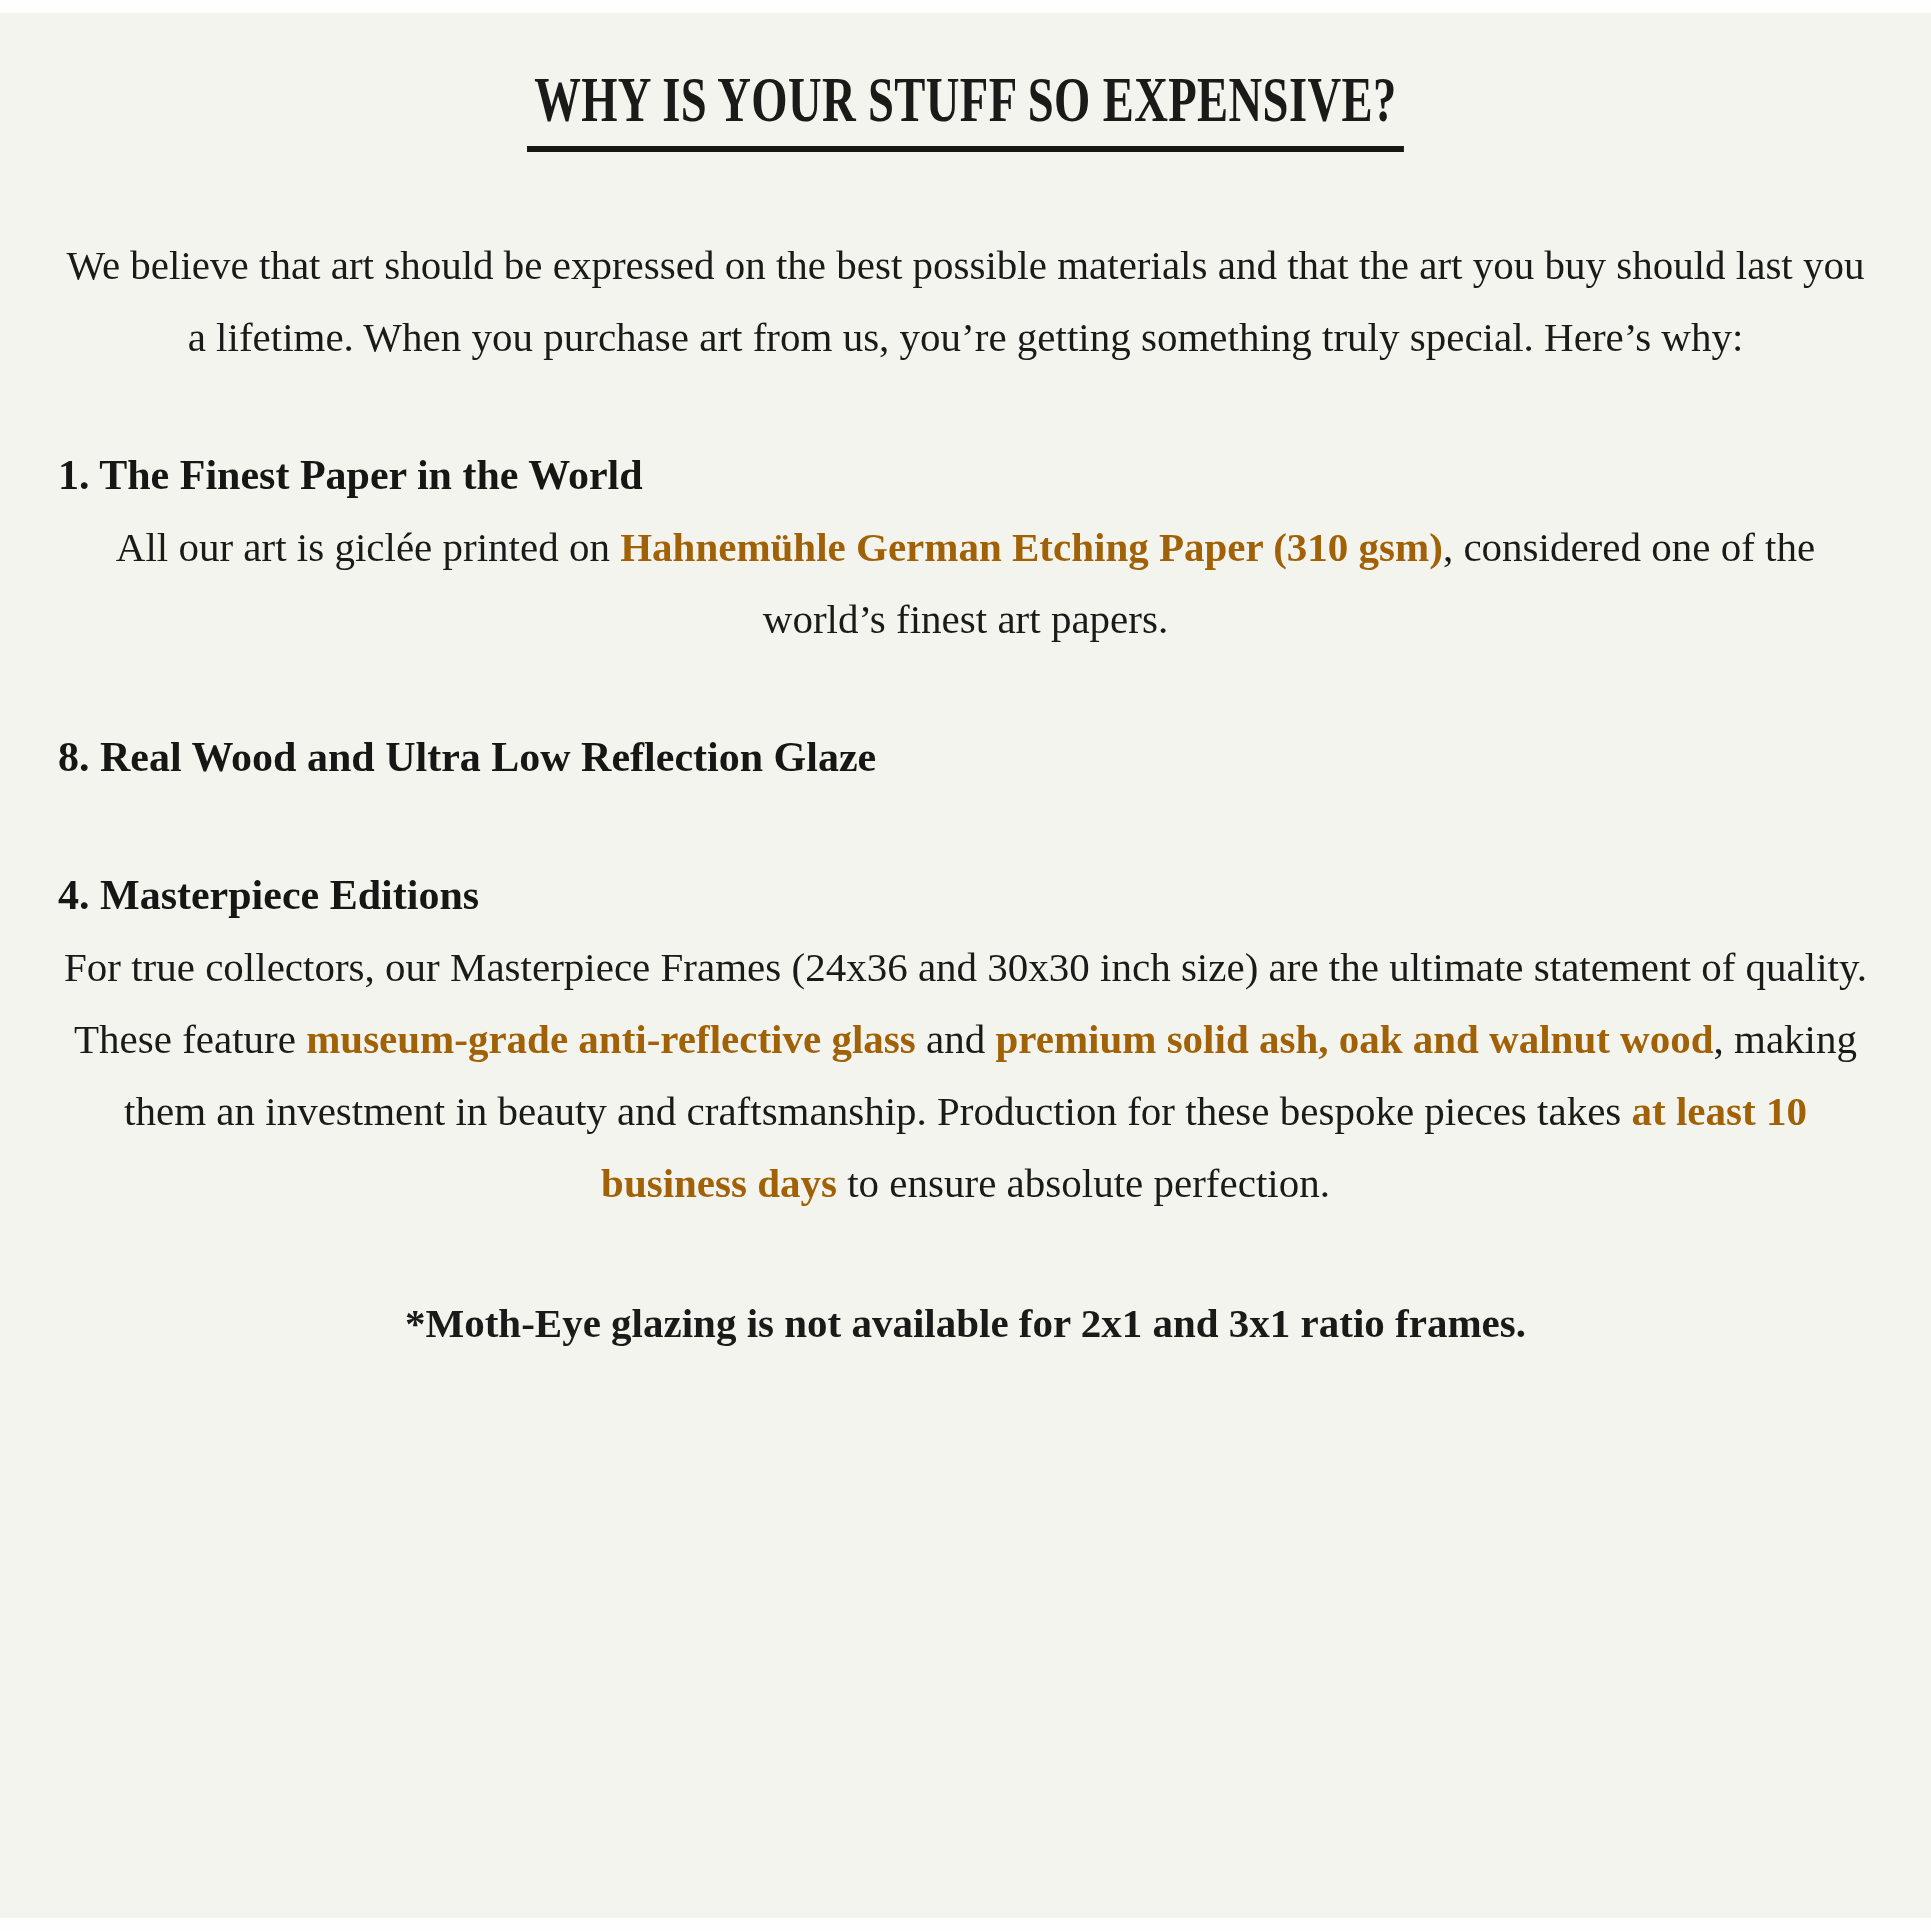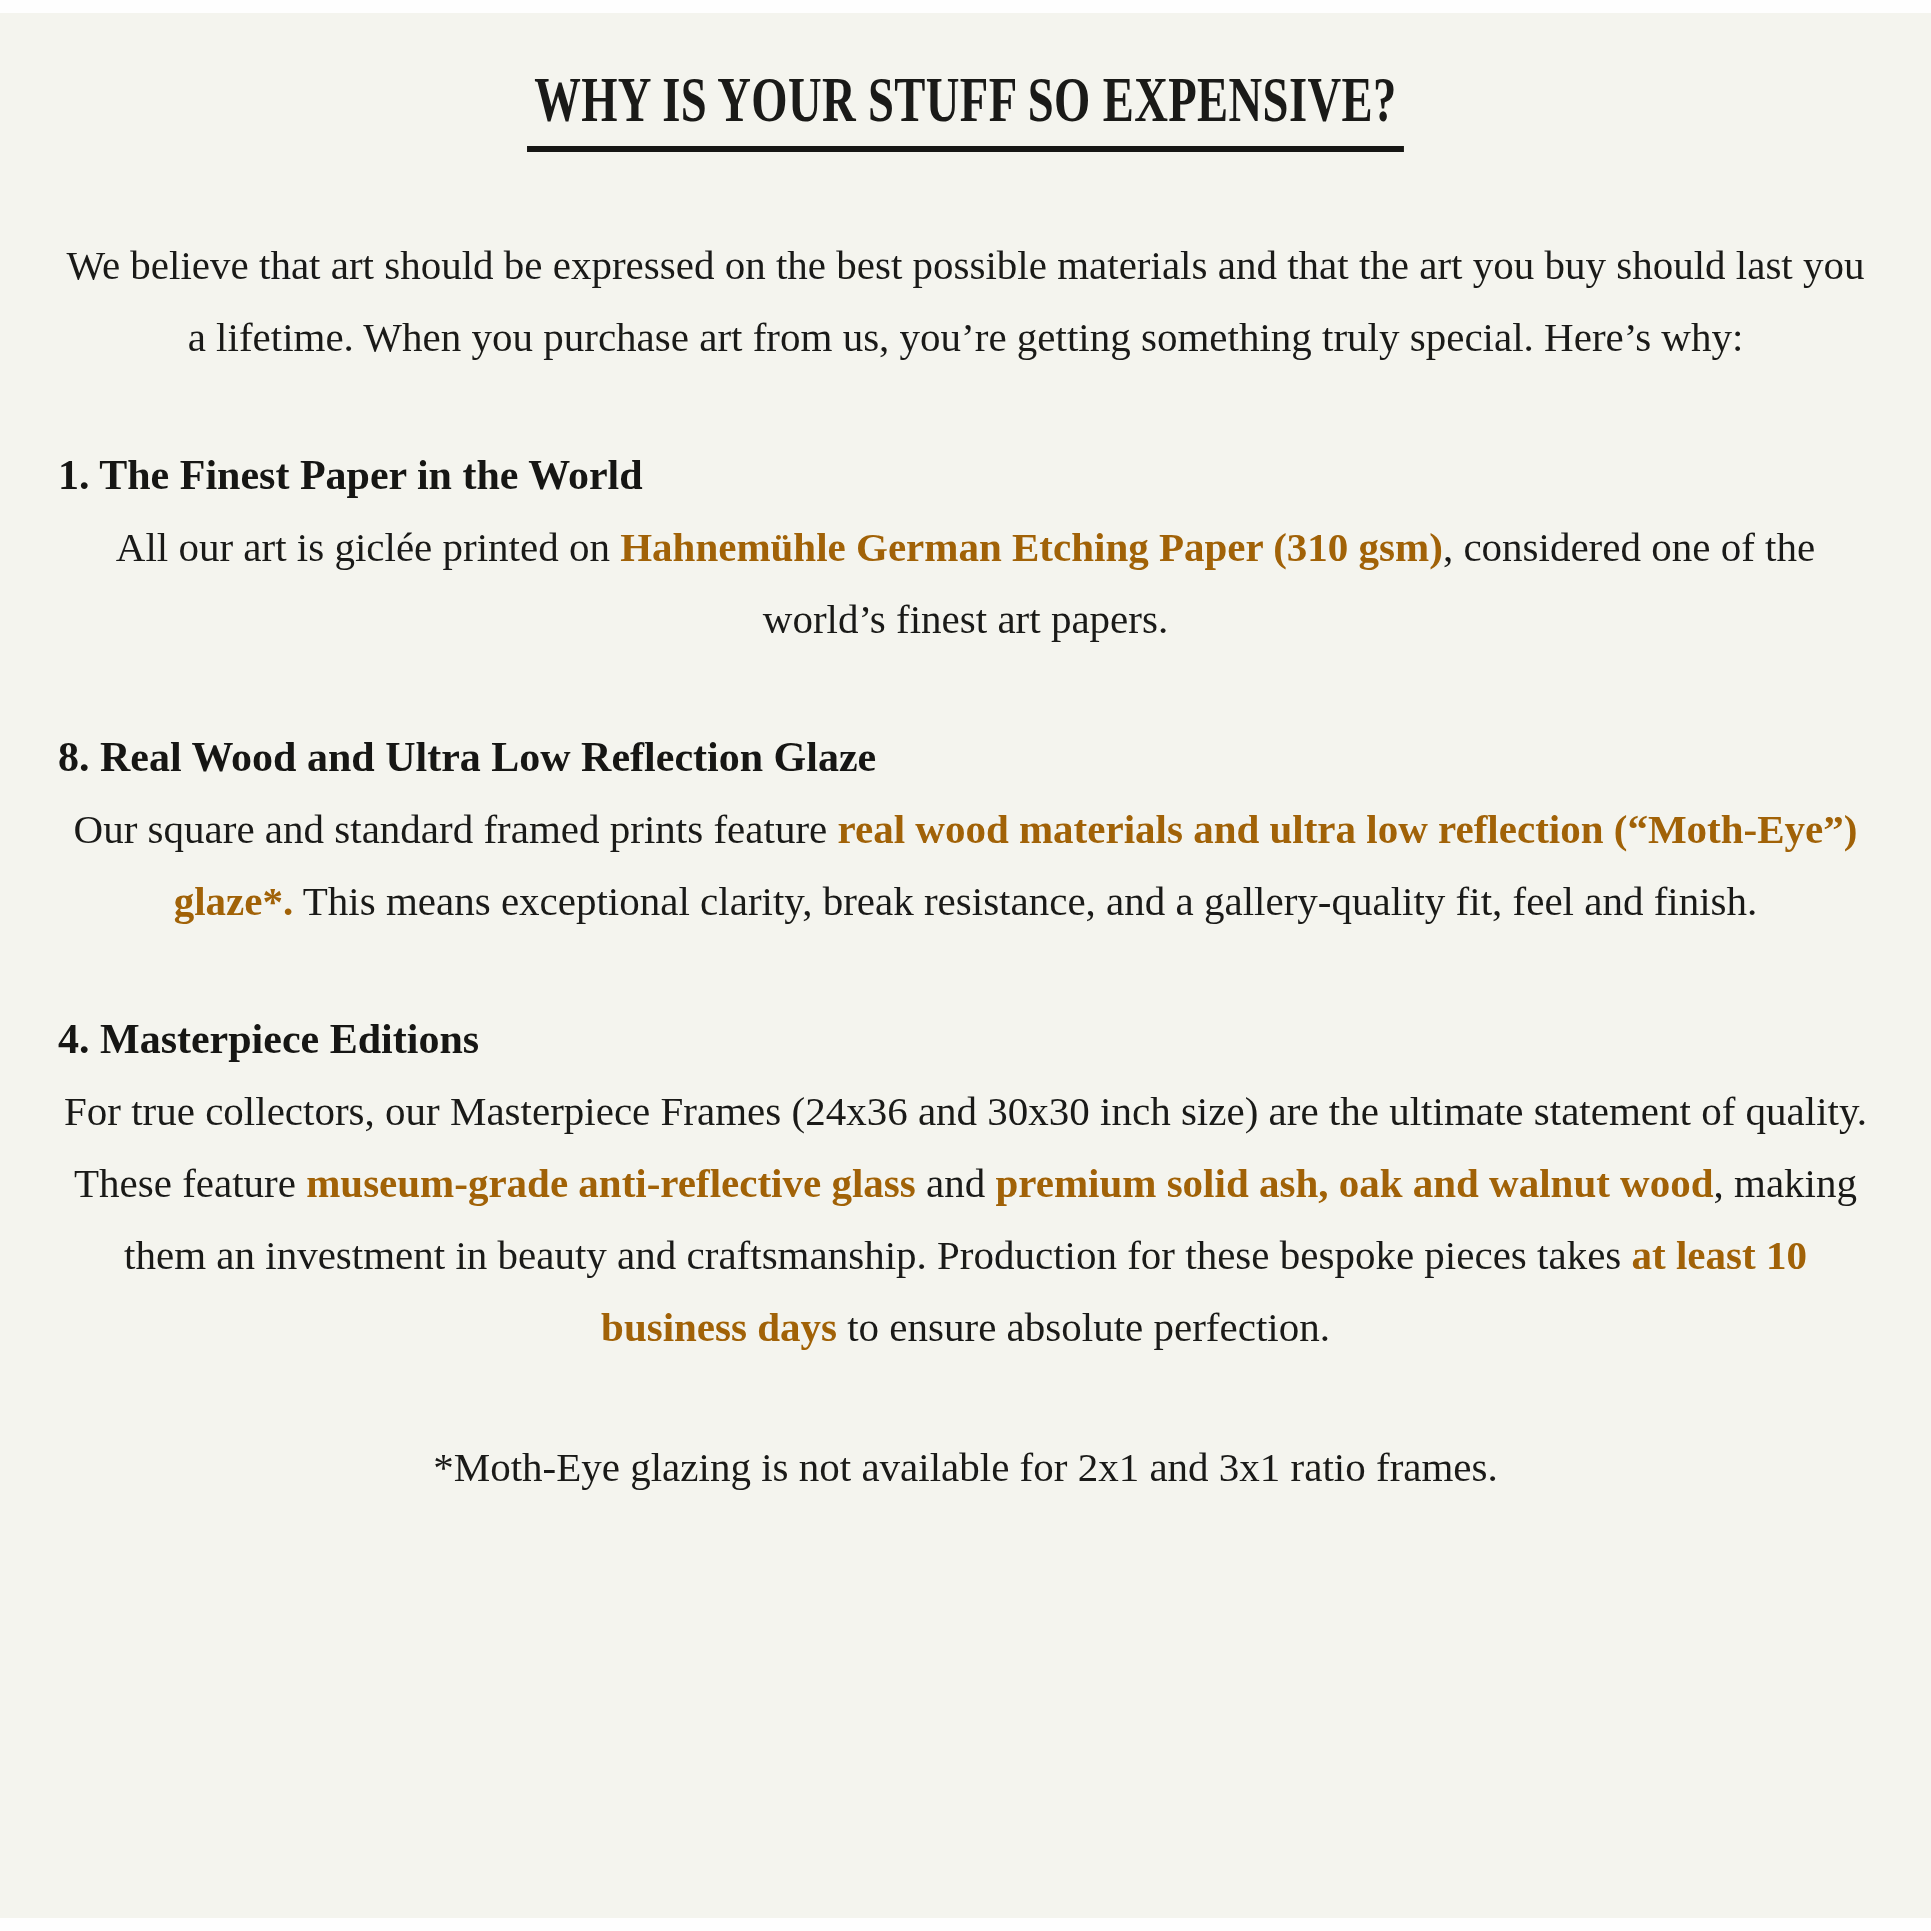--- a/index.html
+++ b/index.html
@@ -61,20 +61,21 @@
   }
   h2.section-heading {
     font-size: 42px;
     line-height: 72px;
     font-weight: bold;
     margin: 0;
     color: #161614;
   }
   p.footnote {
     margin-top: 68px;
+    font-weight: bold;
   }
   b { font-weight: bold; color: #a16207; }
 </style>
 </head>
 <body>
 
 <div class="edge-band top"></div>
 
 <main>
 
@@ -84,21 +85,20 @@
 
   <p class="body intro"><span>We believe that art should be expressed on the best possible materials and that the art you buy should last you a lifetime. When you purchase art from us, you’re getting something truly special. Here’s why:</span></p>
 
   <section>
     <h2 class="section-heading">1. The Finest Paper in the World</h2>
     <p class="body"><span>All our art is giclée printed on </span><b>Hahnemühle German Etching Paper (310 gsm)</b><span>, considered one of the world’s finest art papers.</span></p>
   </section>
 
   <section>
     <h2 class="section-heading">8. Real Wood and Ultra Low Reflection Glaze</h2>
-    <p class="body"><span>Our square and standard framed prints feature </span><b>real wood materials and ultra low reflection (“Moth-Eye”) glaze*.</b><span> This means exceptional clarity, break resistance, and a gallery-quality fit, feel and finish.</span></p>
   </section>
 
   <section>
   </section>
 
   <section>
     <h2 class="section-heading">4. Masterpiece Editions</h2>
     <p class="body"><span>For true collectors, our Masterpiece Frames (24x36 and 30x30 inch size) are the ultimate statement of quality. These feature </span><b>museum-grade anti-reflective glass</b><span> and </span><b>premium solid ash, oak and walnut wood</b><span>, making them an investment in beauty and craftsmanship. Production for these bespoke pieces takes </span><b>at least 10 business days</b><span> to ensure absolute perfection.</span></p>
   </section>
 

